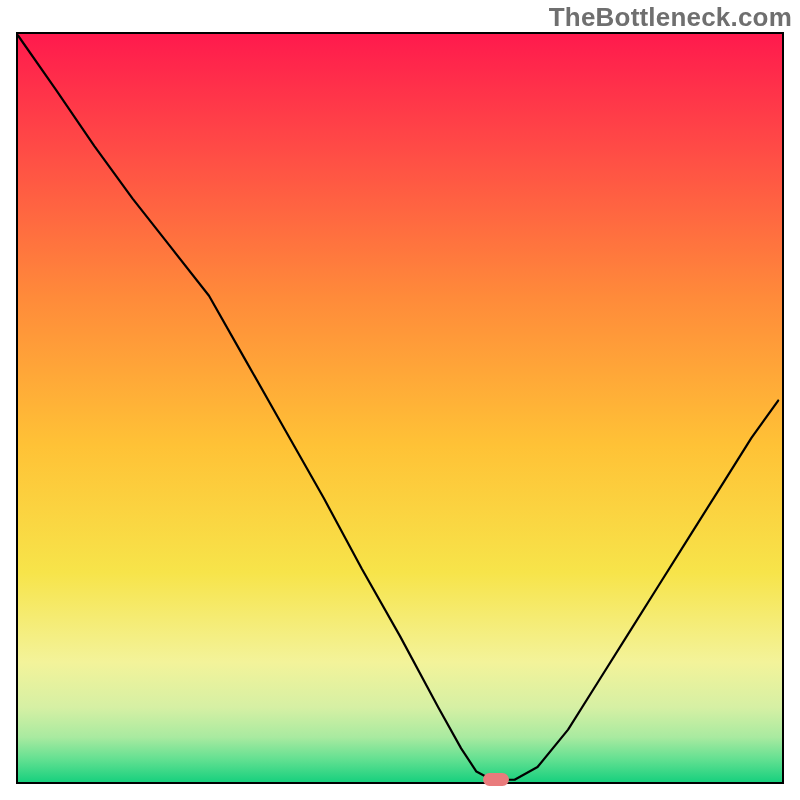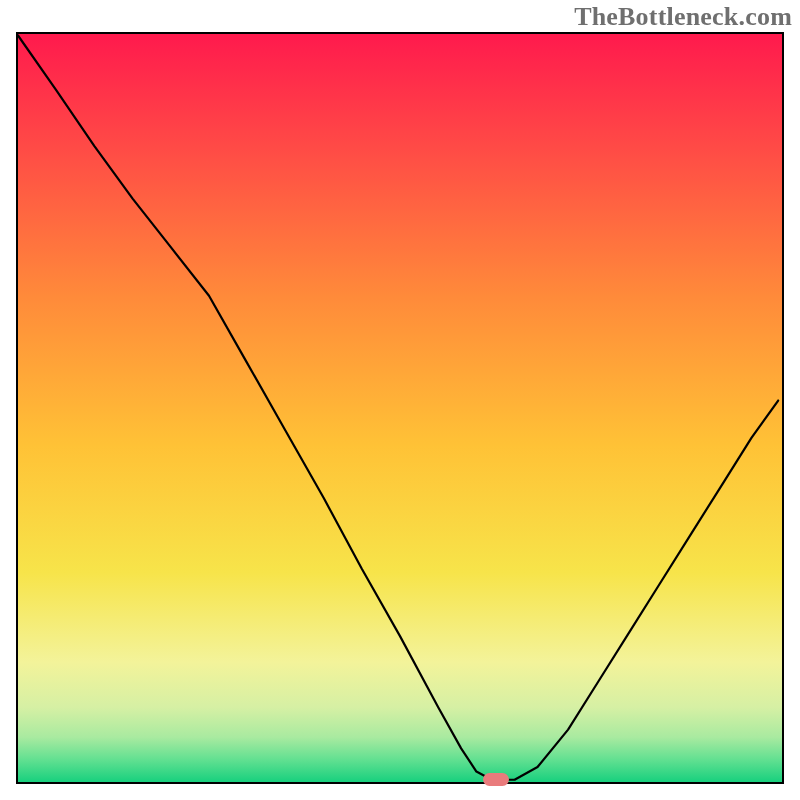--- a/index.html
+++ b/index.html
@@ -12,21 +12,21 @@
   }
   .chart-container {
     position: relative;
     width: 800px;
     height: 800px;
   }
   .watermark {
     position: absolute;
     top: 2px;
     right: 8px;
-    font-family: Liberation Serif, serif;
+    font-family: Liberation Sans, sans-serif;
     font-size: 26px;
     font-weight: 600;
     color: #6f6f6f;
     letter-spacing: 0.2px;
     user-select: none;
     text-align: right;
   }
   .plot-frame {
     position: absolute;
     left: 16px;

